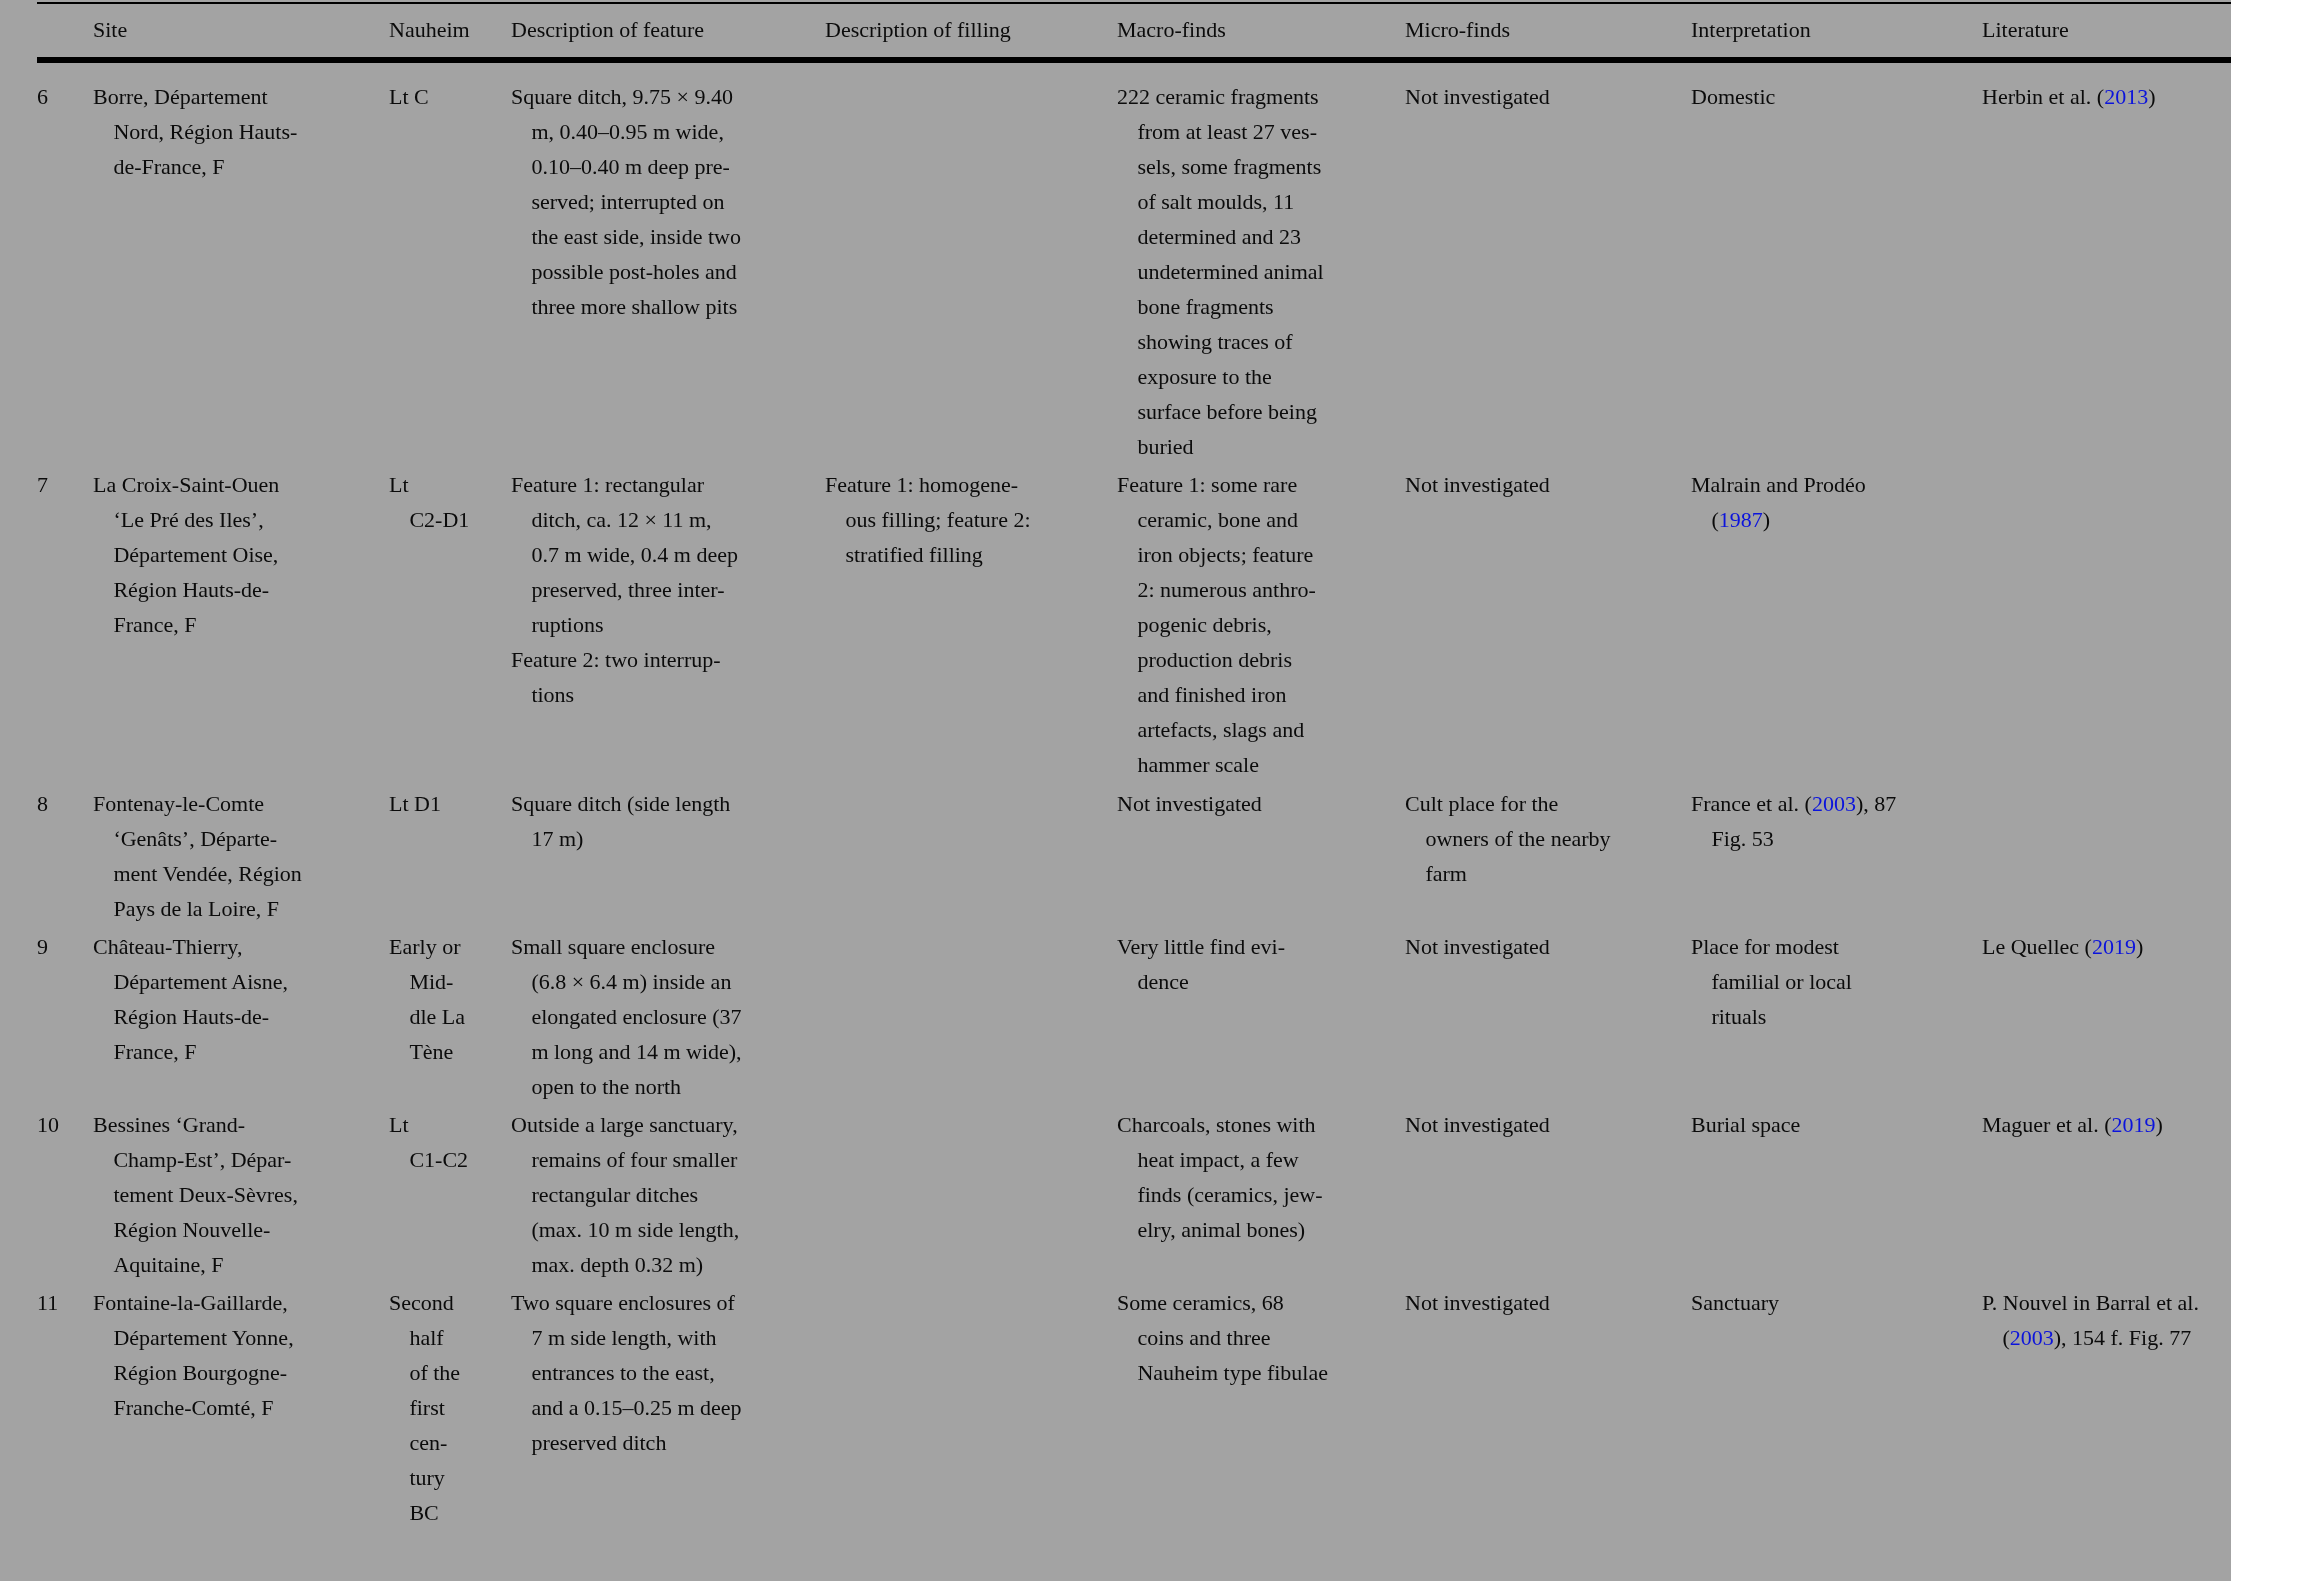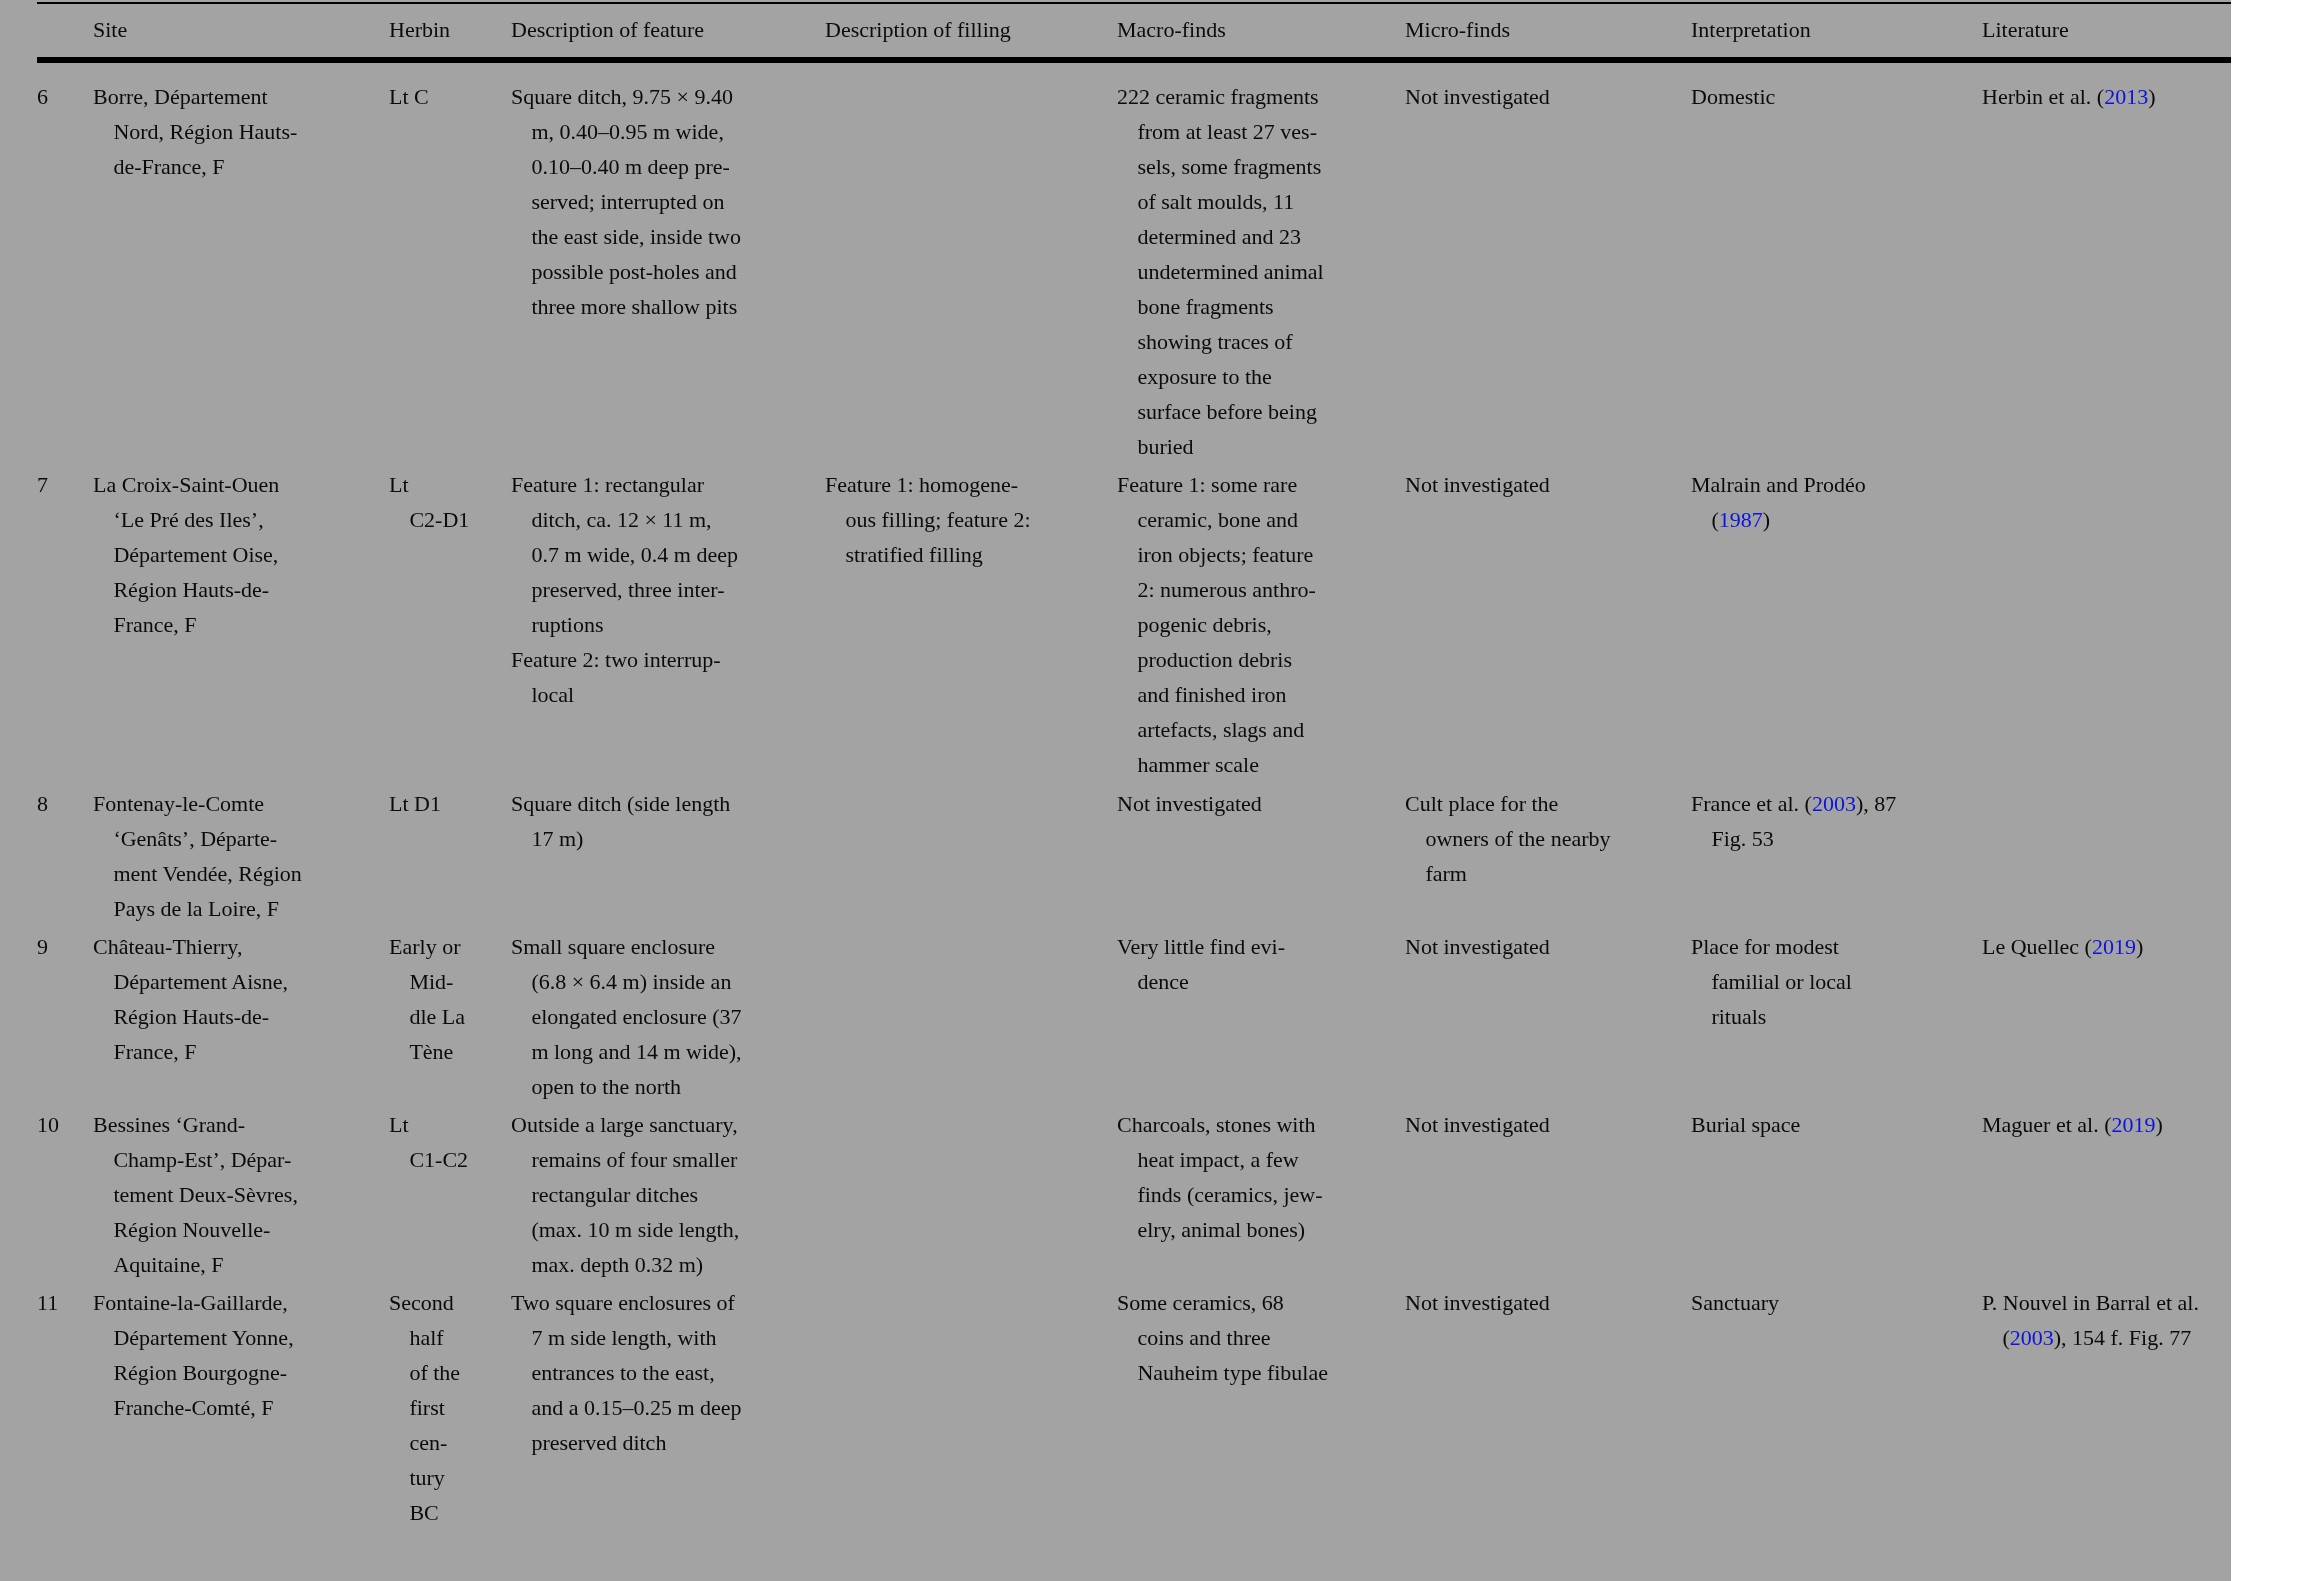--- a/index.html
+++ b/index.html
@@ -27,21 +27,21 @@
 </head>
 <body>
 
 <div class="page">
 
   <div class="rule thin"></div>
 
   <div class="grid-row header-row">
     <div class="cell num"></div>
     <div class="cell hang">Site</div>
-    <div class="cell hang">Herbin</div>
+    <div class="cell hang">Nauheim</div>
     <div class="cell hang">Description of feature</div>
     <div class="cell hang">Description of filling</div>
     <div class="cell hang">Macro-finds</div>
     <div class="cell hang">Micro-finds</div>
     <div class="cell hang">Interpretation</div>
     <div class="cell hang">Literature</div>
   </div>
 
   <div class="rule thick"></div>
 
@@ -91,21 +91,21 @@
 France, F</div>
       <div class="cell hang">Lt
 C2-D1</div>
       <div class="cell">
         <div class="hang">Feature 1: rectangular
 ditch, ca. 12 × 11 m,
 0.7 m wide, 0.4 m deep
 preserved, three inter-
 ruptions</div>
         <div class="hang">Feature 2: two interrup-
-local</div>
+tions</div>
       </div>
       <div class="cell">
         <div class="hang">Feature 1: homogene-
 ous filling; feature 2:
 stratified filling</div>
       </div>
       <div class="cell hang">Feature 1: some rare
 ceramic, bone and
 iron objects; feature
 2: numerous anthro-

